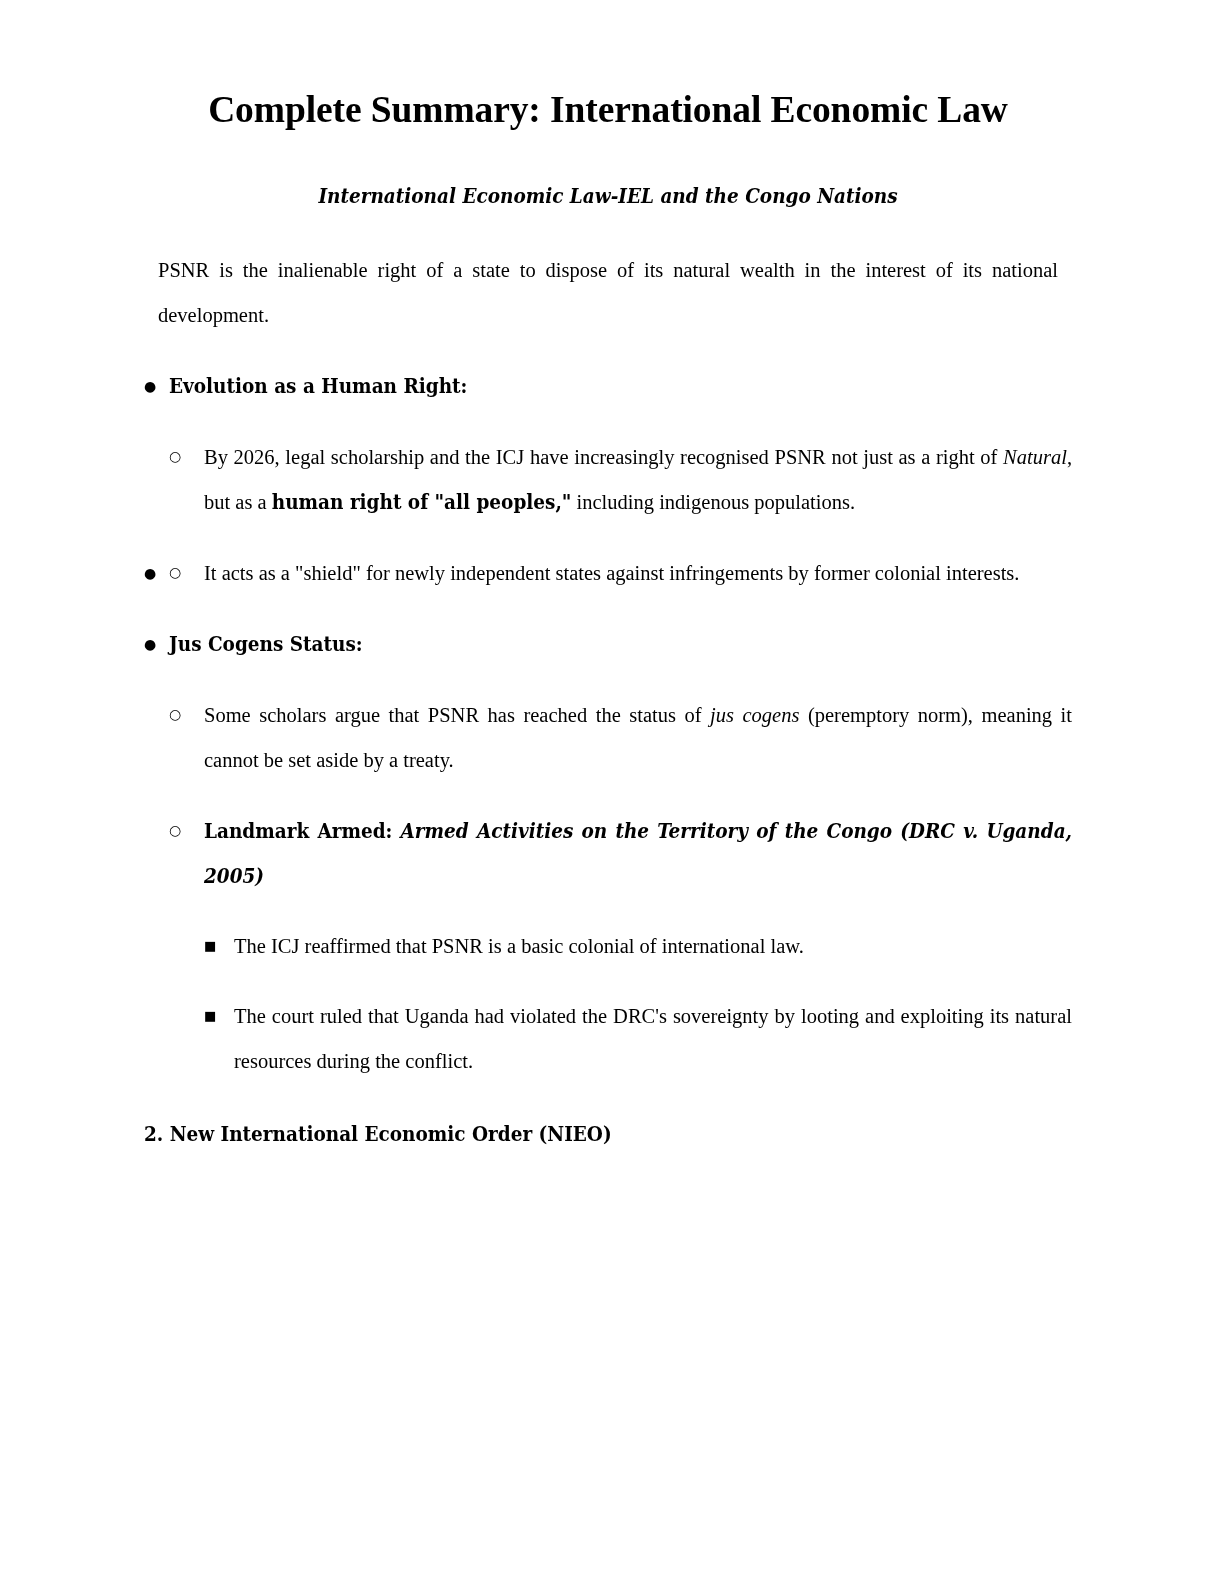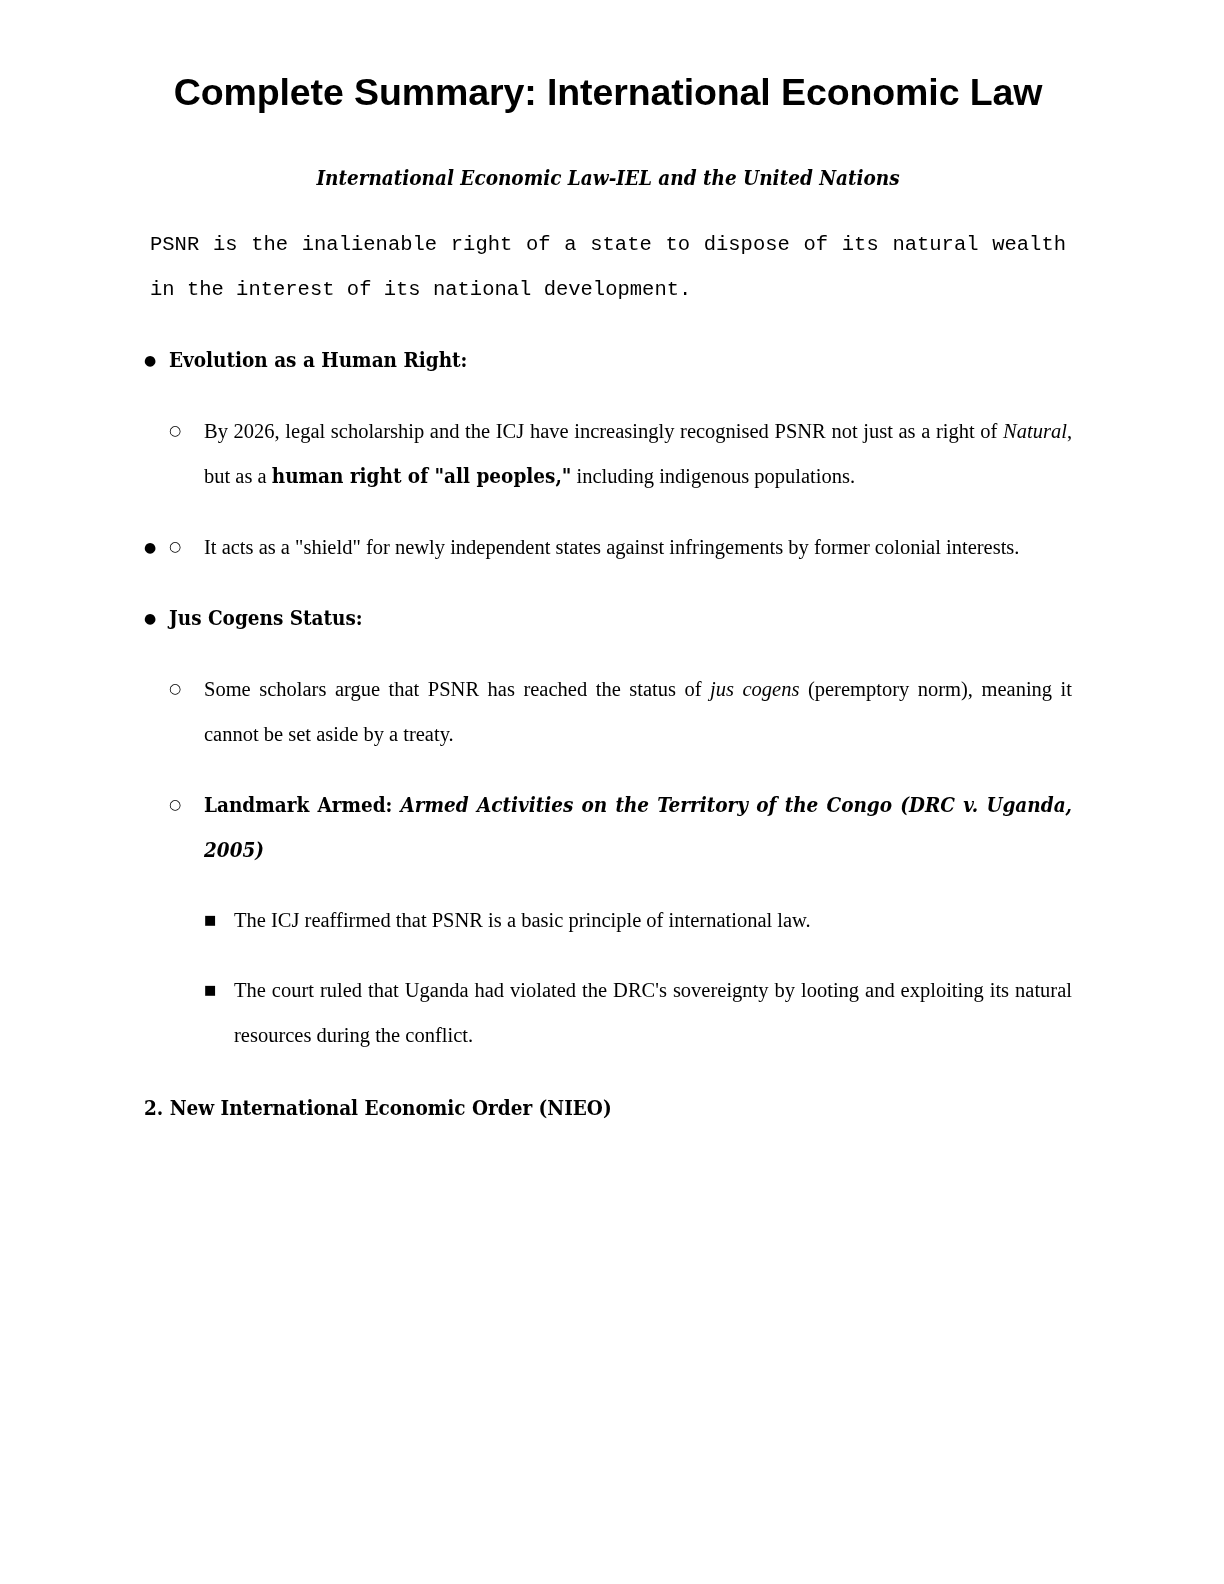--- a/index.html
+++ b/index.html
@@ -25,27 +25,27 @@
 
   .content {
     position: absolute;
     left: 144px;
     top: 0;
     width: 928px;
   }
 
   
   .doc-title {
-    font-family: Liberation Sans, sans-serif;
+    font-family: Liberation Serif, serif;
     font-weight: bold;
     font-size: 37.5px;
     line-height: 1.18;
     text-align: center;
     margin: 0;
-    padding-top: 70px;
+    padding-top: 88px;
     letter-spacing: -0.1px;
     font-stretch: condensed;
   }
 
   .doc-subtitle {
     font-family: "DejaVu Serif Condensed", "Liberation Serif", serif;
     font-weight: bold;
     font-style: italic;
     font-size: 20.5px;
     line-height: 1.3;
@@ -66,23 +66,22 @@
   }
 
   #heading-psnr { padding-top: 96px; }
   #heading-nieo { padding-top: 37px; }
 
   
   .body-para {
     font-size: 20.5px;
     line-height: 45px;
     text-align: justify;
-    margin: 6px;
+    margin: 14px;
     padding-top: 24px;
-    font-family: Liberation Mono, monospace;
   }
 
   
   ul.lvl {
     list-style: none;
     margin: 0;
     padding: 0;
   }
 
   li.item {
@@ -148,21 +147,21 @@
   .bi { font-weight: bold; font-style: italic; font-family: "DejaVu Serif Condensed", "Liberation Serif", serif; font-stretch: condensed; }
 </style>
 </head>
 <body>
 
 <div class="page">
   <div class="content">
 
     <h1 class="doc-title">Complete Summary: International Economic Law</h1>
 
-    <p class="doc-subtitle">International Economic Law-IEL and the United Nations</p>
+    <p class="doc-subtitle">International Economic Law-IEL and the Congo Nations</p>
 
 
     <p class="body-para">PSNR is the inalienable right of a state to dispose of its natural wealth in the interest of its national development.</p>
 
     <ul class="lvl lvl1">
 
       <li class="item">
         <span class="marker">●</span>
         <span class="text">Evolution as a Human Right:</span>
 
@@ -195,21 +194,21 @@
             <span class="text">Some scholars argue that PSNR has reached the status of <span class="i">jus cogens</span> (peremptory norm), meaning it cannot be set aside by a treaty.</span>
           </li>
 
           <li class="item">
             <span class="marker">○</span>
             <span class="text"><span class="b">Landmark Armed: </span><span class="bi">Armed Activities on the Territory of the Congo (DRC v. Uganda, 2005)</span></span>
 
             <ul class="lvl lvl3">
               <li class="item">
                 <span class="marker">■</span>
-                <span class="text">The ICJ reaffirmed that PSNR is a basic principle of international law.</span>
+                <span class="text">The ICJ reaffirmed that PSNR is a basic colonial of international law.</span>
               </li>
               <li class="item">
                 <span class="marker">■</span>
                 <span class="text">The court ruled that Uganda had violated the DRC's sovereignty by looting and exploiting its natural resources during the conflict.</span>
               </li>
             </ul>
           </li>
         </ul>
       </li>
     </ul>

